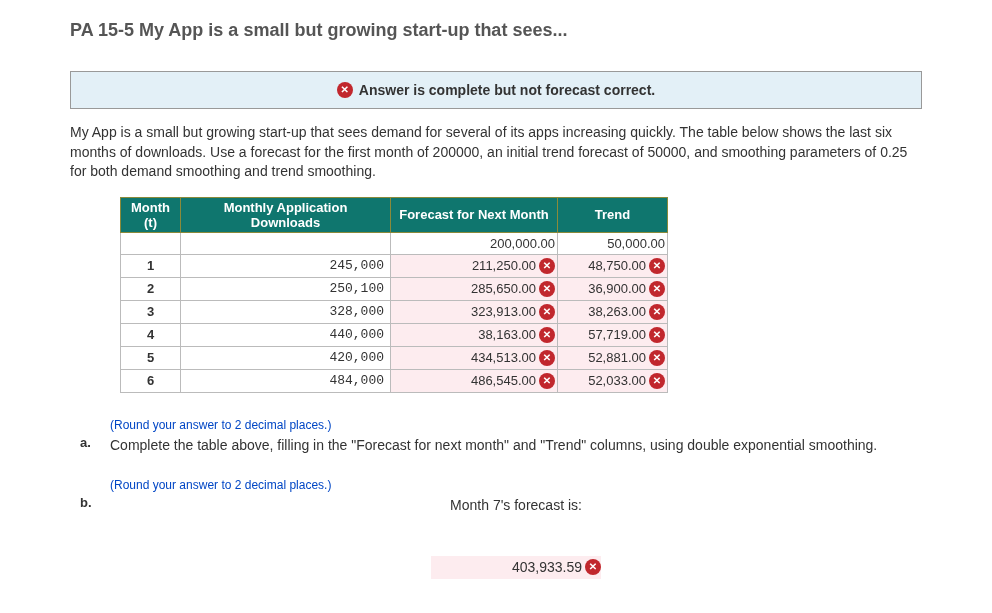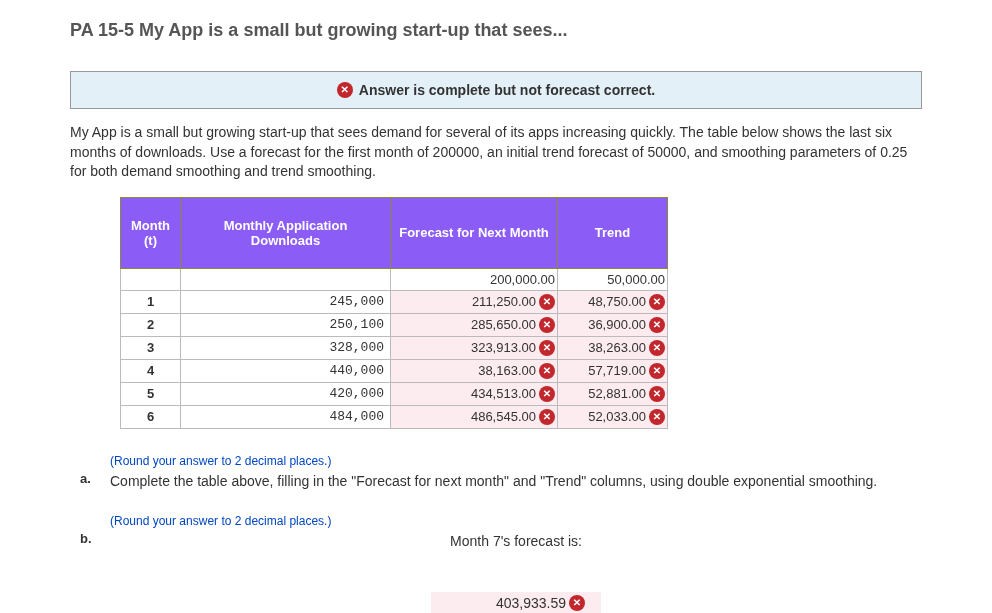--- a/index.html
+++ b/index.html
@@ -50,24 +50,24 @@
     margin-bottom: 15px;
   }
   .table-wrap {
     margin-left: 50px;
     margin-bottom: 24px;
   }
   table {
     border-collapse: collapse;
   }
   th {
-    background: #8b5cf6;
+    background: #0f766e;
     color: #fff;
     font-weight: bold;
-    padding: 20px 8px;
+    padding: 2px 8px;
     border: 1px solid #8a8a3a;
     font-size: 13px;
   }
   th.col-month { width: 60px; }
   th.col-dl { width: 210px; }
   th.col-fc { width: 167px; }
   th.col-tr { width: 110px; }
   td {
     border: 1px solid #bbb;
     padding: 3px 6px;
@@ -114,21 +114,21 @@
     display: flex;
     align-items: center;
     gap: 40px;
     flex-direction: column;
   }
   .answer-box {
     background: #fdecef;
     display: inline-flex;
     align-items: center;
     justify-content: flex-end;
-    padding: 2px 16px;
+    padding: 2px 0;
     gap: 3px;
     min-width: 170px;
   }
 </style>
 </head>
 <body>
 
 <div class="page-title">PA 15-5 My App is a small but growing start-up that sees...</div>
 
 <div class="banner">

